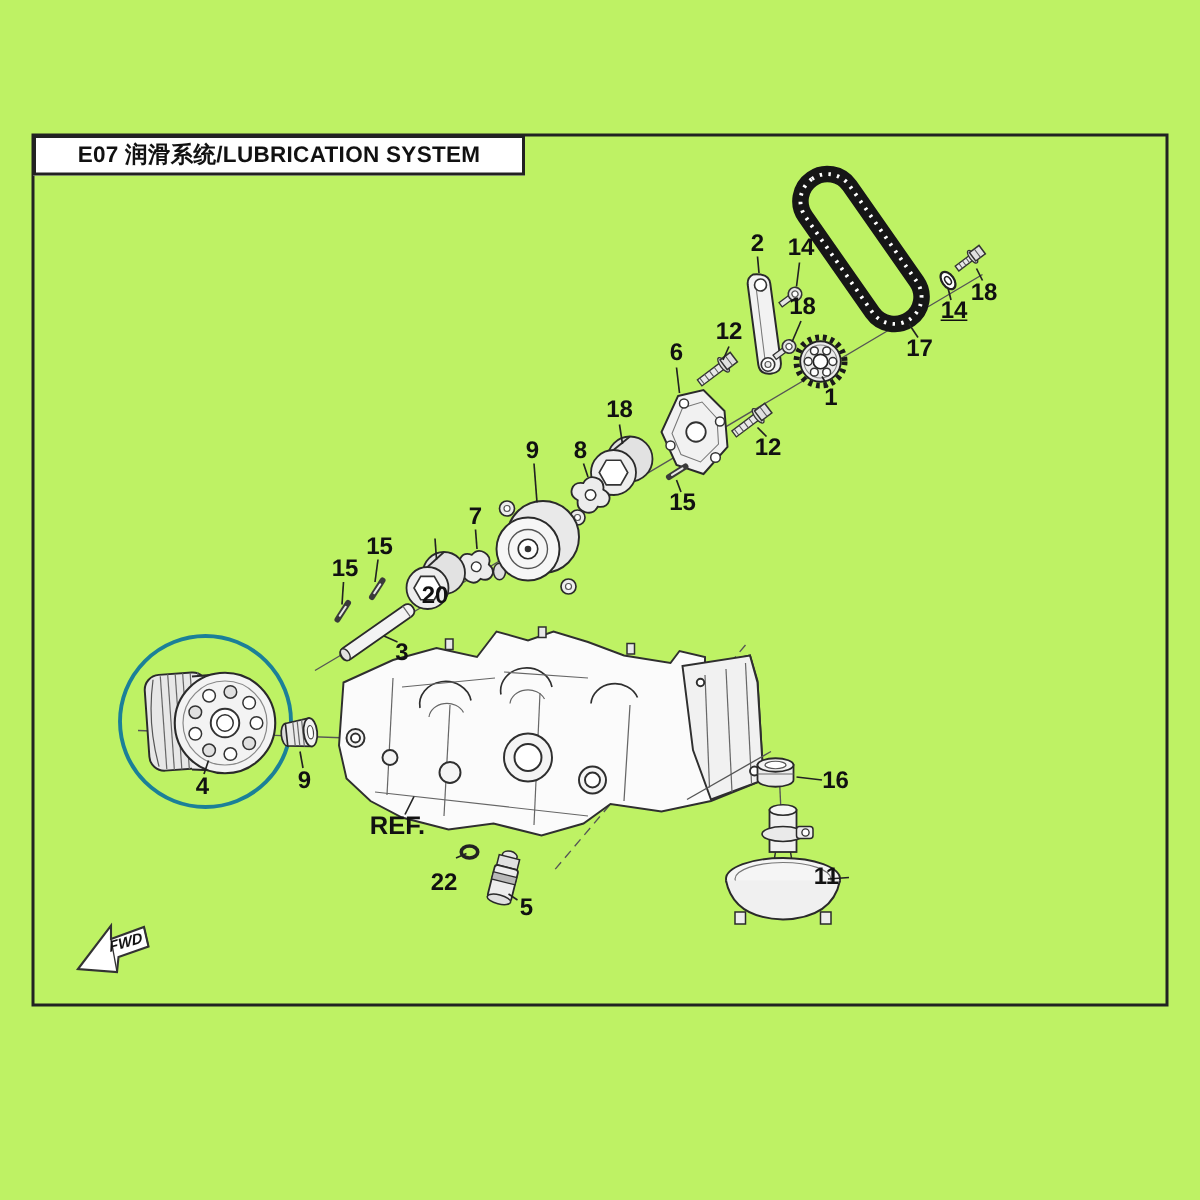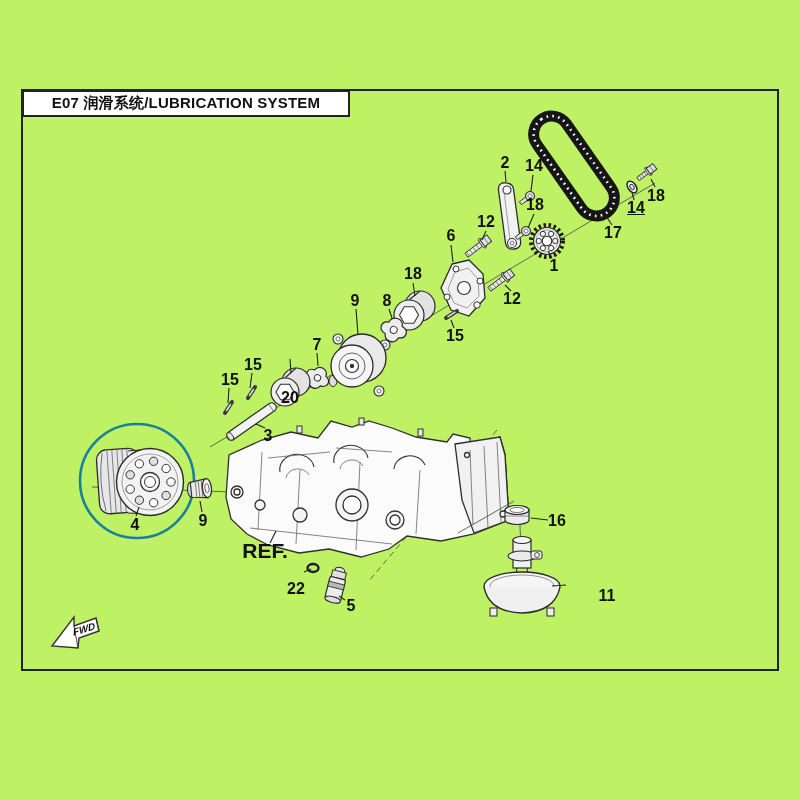--- a/index.html
+++ b/index.html
@@ -6,21 +6,21 @@
   .page{position:relative;width:800px;height:800px;background:#bef264;overflow:hidden;
         font-family:"Liberation Sans", sans-serif;color:#111;}
   svg{position:absolute;left:0;top:0;}
   .title-box{position:absolute;left:22px;top:90px;width:328px;height:27px;
              border:2px solid #222;background:#fff;box-sizing:border-box;
              display:flex;align-items:center;justify-content:center;
              font-weight:bold;font-size:15px;letter-spacing:0.2px;white-space:nowrap;}
   .callout{position:absolute;transform:translate(-50%,-50%);
            font-weight:bold;font-size:16px;line-height:1;color:#111;}
   .ref-label{position:absolute;left:265px;top:551px;transform:translate(-50%,-50%);
-             font-weight:bold;font-size:21px;color:#111;}
+             font-weight:bold;font-size:17px;color:#111;}
   .fwd-label{position:absolute;left:84px;top:629px;transform:translate(-50%,-50%) rotate(-16deg) skewX(-8deg);
              font-weight:bold;font-style:italic;font-size:10px;color:#111;}
 </style>
 </head>
 <body>
 
 <div class="page">
 
 <svg width="800" height="800" viewBox="0 0 800 800">
 
@@ -346,21 +346,21 @@
       <div class="callout" style="left: 554px; top: 266px;">1</div>
       <div class="callout" style="left: 505px; top: 163px;">2</div>
       <div class="callout" style="left: 268px; top: 436px;">3</div>
       <div class="callout" style="left: 135px; top: 525px;">4</div>
       <div class="callout" style="left: 351px; top: 606px;">5</div>
       <div class="callout" style="left: 451px; top: 236px;">6</div>
       <div class="callout" style="left: 317px; top: 345px;">7</div>
       <div class="callout" style="left: 387px; top: 301px;">8</div>
       <div class="callout" style="left: 355px; top: 301px;">9</div>
       <div class="callout" style="left: 203px; top: 521px;">9</div>
-      <div class="callout" style="left: 607px; top: 585px; margin-top: 11px;">11</div>
+      <div class="callout" style="left: 551px; top: 585px;">11</div>
       <div class="callout" style="left: 486px; top: 222px;">12</div>
       <div class="callout" style="left: 512px; top: 299px;">12</div>
       <div class="callout" style="left: 534px; top: 166px;">14</div>
       <div class="callout" style="left: 636px; top: 208px; text-decoration: underline;">14</div>
       <div class="callout" style="left: 455px; top: 336px;">15</div>
       <div class="callout" style="left: 230px; top: 380px;">15</div>
       <div class="callout" style="left: 253px; top: 365px;">15</div>
       <div class="callout" style="left: 557px; top: 521px;">16</div>
       <div class="callout" style="left: 613px; top: 233px;">17</div>
       <div class="callout" style="left: 656px; top: 196px;">18</div>

